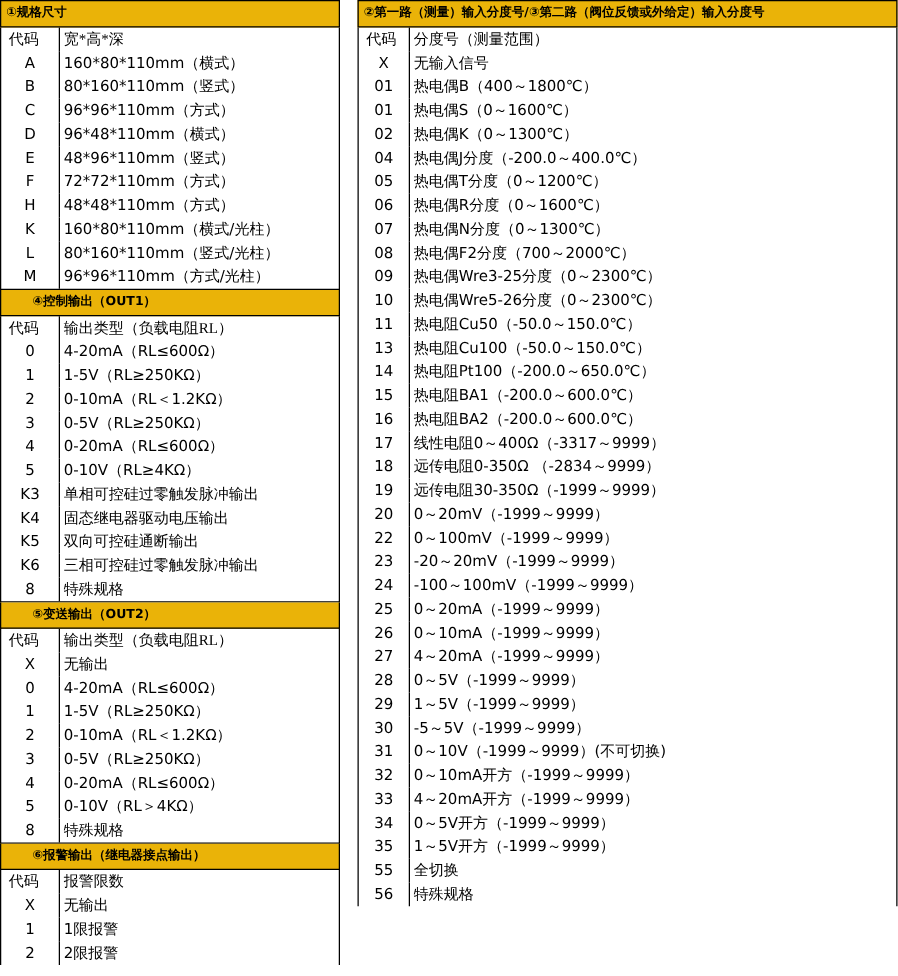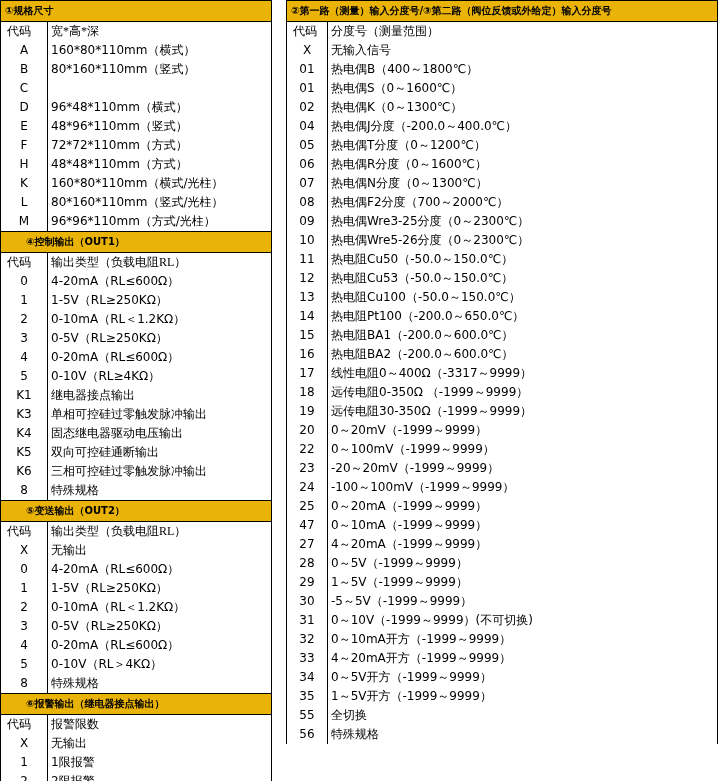--- a/index.html
+++ b/index.html
@@ -105,20 +105,21 @@
             <div class="c2">160*80*110mm（横式）</div>
           </div>
           <div class="row">
             <div class="vline"></div>
             <div class="c1">B</div>
             <div class="c2">80*160*110mm（竖式）</div>
           </div>
           <div class="row">
             <div class="vline"></div>
             <div class="c1">C</div>
+            <div class="c2">96*96*110mm（方式）</div>
           </div>
           <div class="row">
             <div class="vline"></div>
             <div class="c1">D</div>
             <div class="c2">96*48*110mm（横式）</div>
           </div>
           <div class="row">
             <div class="vline"></div>
             <div class="c1">E</div>
             <div class="c2">48*96*110mm（竖式）</div>
@@ -181,25 +182,20 @@
           </div>
           <div class="row">
             <div class="vline"></div>
             <div class="c1">4</div>
             <div class="c2">0-20mA（RL≤600Ω）</div>
           </div>
           <div class="row">
             <div class="vline"></div>
             <div class="c1">5</div>
             <div class="c2">0-10V（RL≥4KΩ）</div>
-          </div>
-          <div class="row">
-            <div class="vline"></div>
-            <div class="c1">K1</div>
-            <div class="c2">继电器接点输出</div>
           </div>
           <div class="row">
             <div class="vline"></div>
             <div class="c1">K3</div>
             <div class="c2">单相可控硅过零触发脉冲输出</div>
           </div>
           <div class="row">
             <div class="vline"></div>
             <div class="c1">K4</div>
             <div class="c2">固态继电器驱动电压输出</div>
@@ -367,25 +363,20 @@
             <div class="c1">10</div>
             <div class="c2">热电偶Wre5-26分度（0～2300℃）</div>
           </div>
           <div class="row">
             <div class="vline"></div>
             <div class="c1">11</div>
             <div class="c2">热电阻Cu50（-50.0～150.0℃）</div>
           </div>
           <div class="row">
             <div class="vline"></div>
-            <div class="c1">12</div>
-            <div class="c2">热电阻Cu53（-50.0～150.0℃）</div>
-          </div>
-          <div class="row">
-            <div class="vline"></div>
             <div class="c1">13</div>
             <div class="c2">热电阻Cu100（-50.0～150.0℃）</div>
           </div>
           <div class="row">
             <div class="vline"></div>
             <div class="c1">14</div>
             <div class="c2">热电阻Pt100（-200.0～650.0℃）</div>
           </div>
           <div class="row">
             <div class="vline"></div>
@@ -398,21 +389,21 @@
             <div class="c2">热电阻BA2（-200.0～600.0℃）</div>
           </div>
           <div class="row">
             <div class="vline"></div>
             <div class="c1">17</div>
             <div class="c2">线性电阻0～400Ω（-3317～9999）</div>
           </div>
           <div class="row">
             <div class="vline"></div>
             <div class="c1">18</div>
-            <div class="c2">远传电阻0-350Ω （-1999～9999）</div>
+            <div class="c2">远传电阻0-350Ω （-2834～9999）</div>
           </div>
           <div class="row">
             <div class="vline"></div>
             <div class="c1">19</div>
             <div class="c2">远传电阻30-350Ω（-1999～9999）</div>
           </div>
           <div class="row">
             <div class="vline"></div>
             <div class="c1">20</div>
             <div class="c2">0～20mV（-1999～9999）</div>
@@ -432,21 +423,21 @@
             <div class="c1">24</div>
             <div class="c2">-100～100mV（-1999～9999）</div>
           </div>
           <div class="row">
             <div class="vline"></div>
             <div class="c1">25</div>
             <div class="c2">0～20mA（-1999～9999）</div>
           </div>
           <div class="row">
             <div class="vline"></div>
-            <div class="c1">47</div>
+            <div class="c1">26</div>
             <div class="c2">0～10mA（-1999～9999）</div>
           </div>
           <div class="row">
             <div class="vline"></div>
             <div class="c1">27</div>
             <div class="c2">4～20mA（-1999～9999）</div>
           </div>
           <div class="row">
             <div class="vline"></div>
             <div class="c1">28</div>

